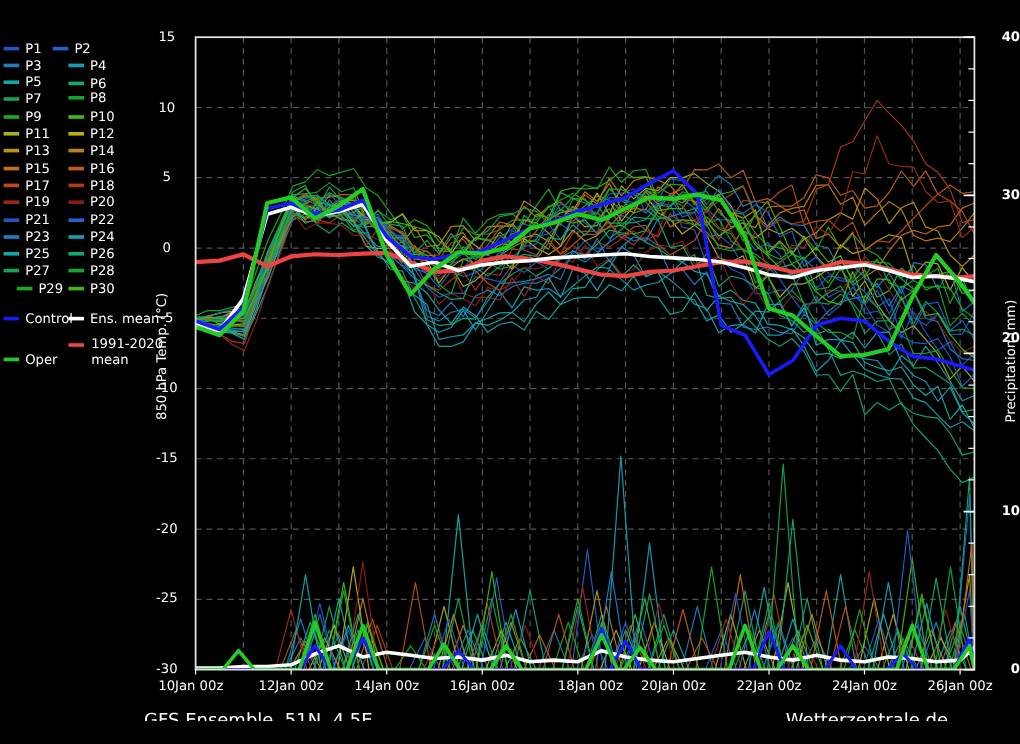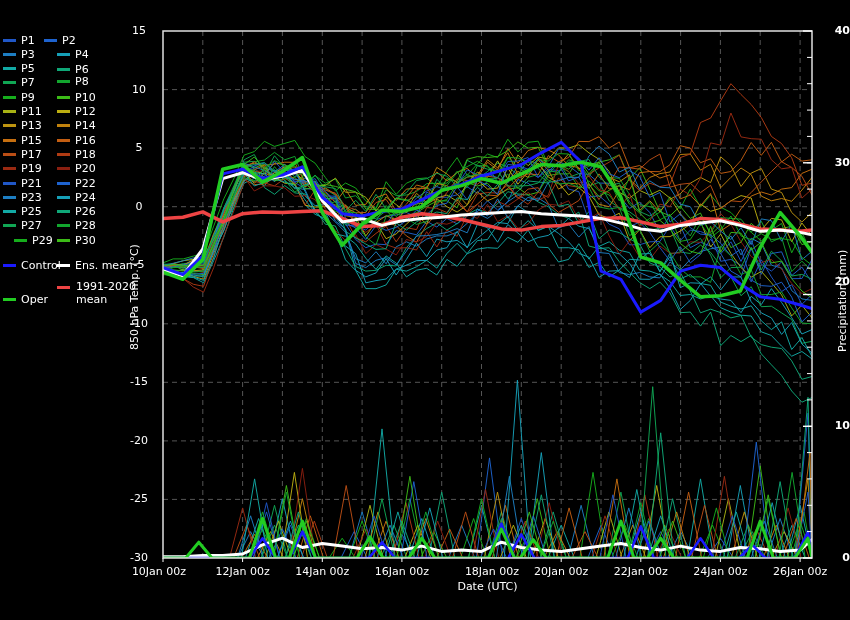--- a/index.html
+++ b/index.html
@@ -330,14 +330,15 @@
       <span class="tick-label tl-x" style="left:207.6px;top:566px">12Jan 00z</span>
       <span class="tick-label tl-x" style="left:287.3px;top:566px">14Jan 00z</span>
       <span class="tick-label tl-x" style="left:366.9px;top:566px">16Jan 00z</span>
       <span class="tick-label tl-x" style="left:457px;top:566px">18Jan 00z</span>
       <span class="tick-label tl-x" style="left:526.2px;top:566px">20Jan 00z</span>
       <span class="tick-label tl-x" style="left:605.8px;top:566px">22Jan 00z</span>
       <span class="tick-label tl-x" style="left:685.4px;top:566px">24Jan 00z</span>
       <span class="tick-label tl-x" style="left:765.1px;top:566px">26Jan 00z</span>
     </div>
 
-  <div id="x-axis-title">Date (UTC)</div>
+  <div id="footer-model-info" class="abs">GFS Ensemble, 51N, 4.5E</div>
+  <div id="footer-branding" class="abs">Wetterzentrale.de</div>
 </div>
 
 </body></html>

